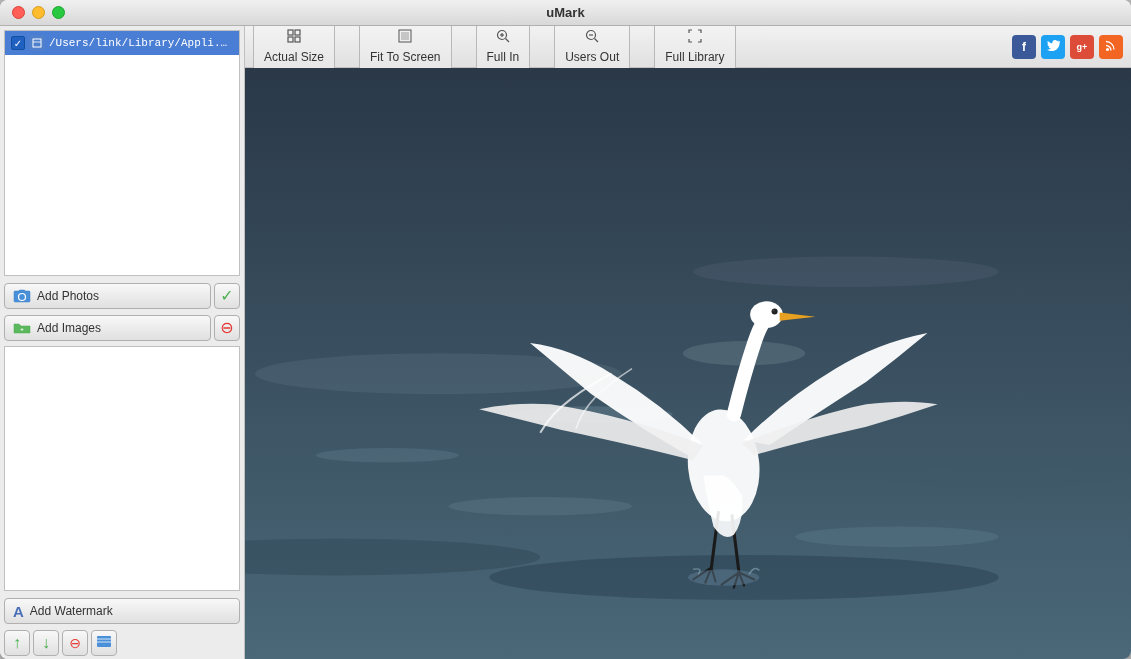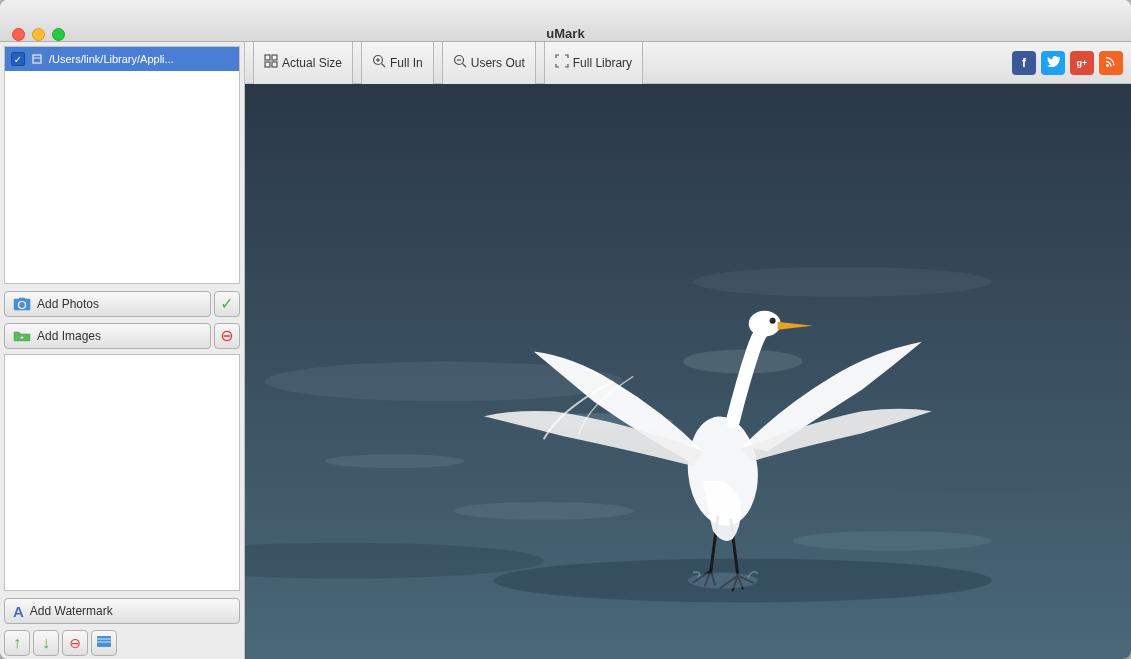--- a/index.html
+++ b/index.html
@@ -18,25 +18,25 @@
       height: 659px;
       background: #ececec;
       border-radius: 8px;
       box-shadow: 0 4px 20px rgba(0,0,0,0.4);
       display: flex;
       flex-direction: column;
       overflow: hidden;
     }
     
     .title-bar {
-      height: 42px;
+      height: 26px;
       background: linear-gradient(to bottom, #f0f0f0, #d8d8d8);
       border-bottom: 1px solid #b0b0b0;
       display: flex;
-      align-items: flex-end;
+      align-items: center;
       position: relative;
       padding: 0 12px;
       flex-shrink: 0;
     }
     .traffic-lights {
       display: flex;
       gap: 7px;
       align-items: center;
     }
     .traffic-light {
@@ -91,20 +91,21 @@
       background: #4a7ed4;
       color: white;
       cursor: pointer;
     }
     .file-item-text {
       font-size: 11px;
       color: white;
       white-space: nowrap;
       overflow: hidden;
       text-overflow: ellipsis;
+      font-family: Liberation Mono, monospace;
     }
     
     .btn-row {
       display: flex;
       align-items: center;
       padding: 3px 4px;
       gap: 3px;
     }
     .btn-main {
       flex: 1;
@@ -164,21 +165,22 @@
       align-items: center;
       gap: 4px;
       padding: 23px 10px;
       background: linear-gradient(to bottom, #f8f8f8, #e2e2e2);
       border: 1px solid #b8b8b8;
       border-radius: 5px;
       font-size: 12px;
       color: #333;
       cursor: pointer;
       white-space: nowrap;
-      margin-right: 4px;
+      margin-right: 20px;
+      flex-direction: column;
     }
     .social-icons {
       display: flex;
       gap: 5px;
       margin-left: auto;
     }
     .social-icon {
       width: 24px;
       height: 24px;
       border-radius: 4px;
@@ -343,20 +345,29 @@
           <button class="toolbar-btn">
             <span>
               <svg width="14" height="14" viewBox="0 0 14 14">
                   <rect x="1" y="1" width="5" height="5" fill="none" stroke="#555" stroke-width="1.2"></rect>
                   <rect x="8" y="1" width="5" height="5" fill="none" stroke="#555" stroke-width="1.2"></rect>
                   <rect x="1" y="8" width="5" height="5" fill="none" stroke="#555" stroke-width="1.2"></rect>
                   <rect x="8" y="8" width="5" height="5" fill="none" stroke="#555" stroke-width="1.2"></rect>
                 </svg>
             </span>
             <span>Actual Size</span>
+          </button>
+          <button class="toolbar-btn">
+            <span>
+              <svg width="14" height="14" viewBox="0 0 14 14">
+                  <rect x="1" y="1" width="12" height="12" fill="none" stroke="#555" stroke-width="1"></rect>
+                  <rect x="3" y="3" width="8" height="8" fill="#888" opacity="0.4"></rect>
+                </svg>
+            </span>
+            <span>Fit To Screen</span>
           </button>
           <button class="toolbar-btn">
             <span>
               <svg width="14" height="14" viewBox="0 0 14 14">
                   <circle cx="6" cy="6" r="4.5" fill="none" stroke="#555" stroke-width="1.2"></circle>
                   <line x1="9.5" y1="9.5" x2="13" y2="13" stroke="#555" stroke-width="1.2"></line>
                   <line x1="4" y1="6" x2="8" y2="6" stroke="#555" stroke-width="1.2"></line>
                   <line x1="6" y1="4" x2="6" y2="8" stroke="#555" stroke-width="1.2"></line>
                 </svg>
             </span>

